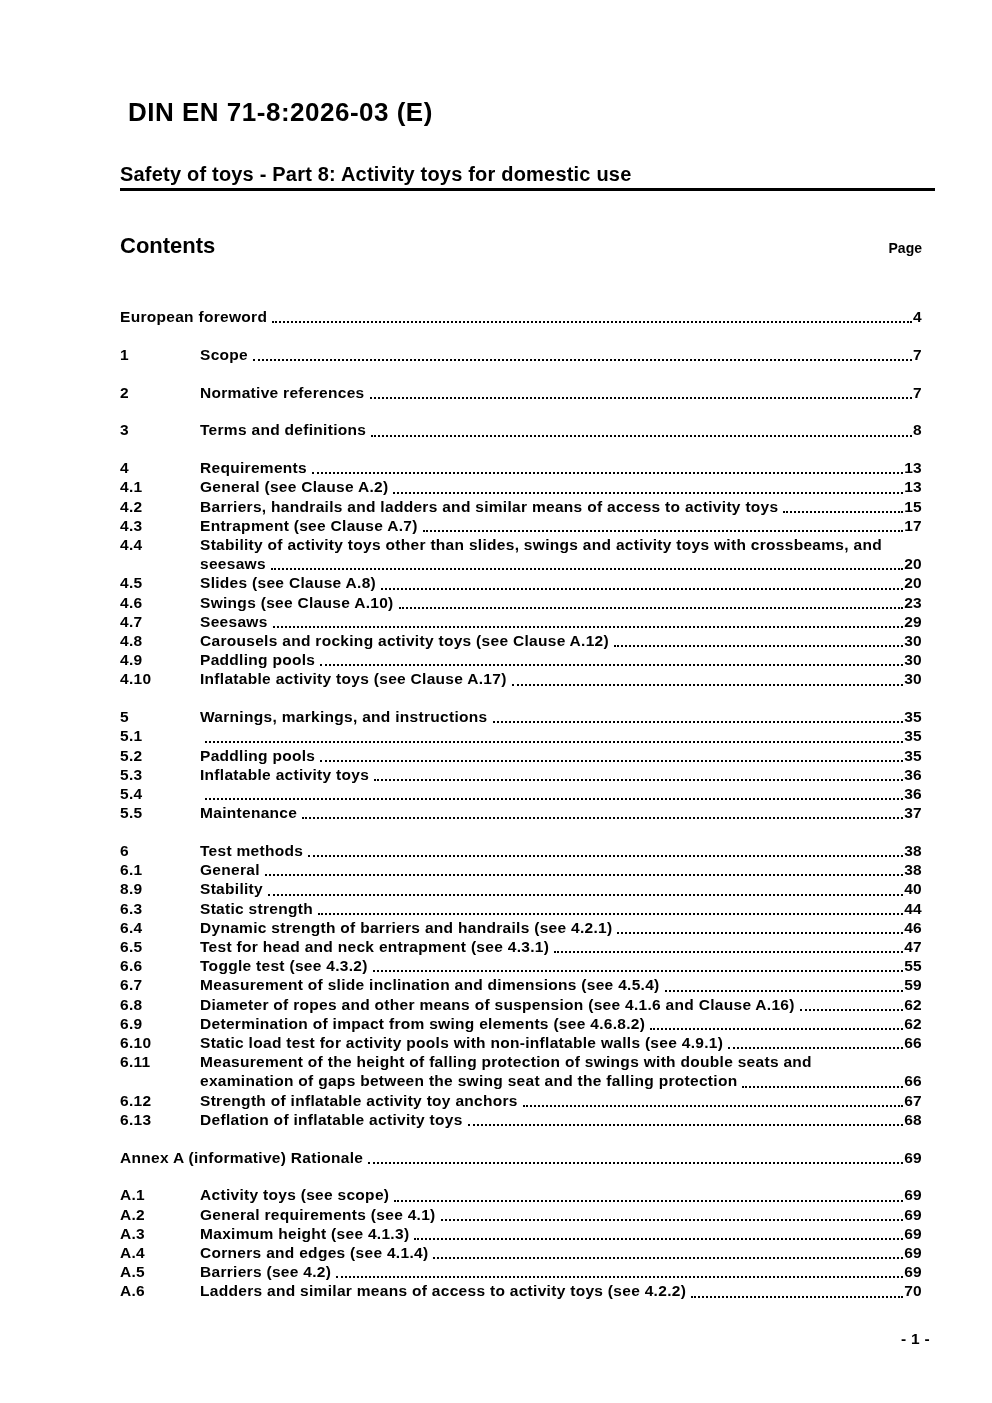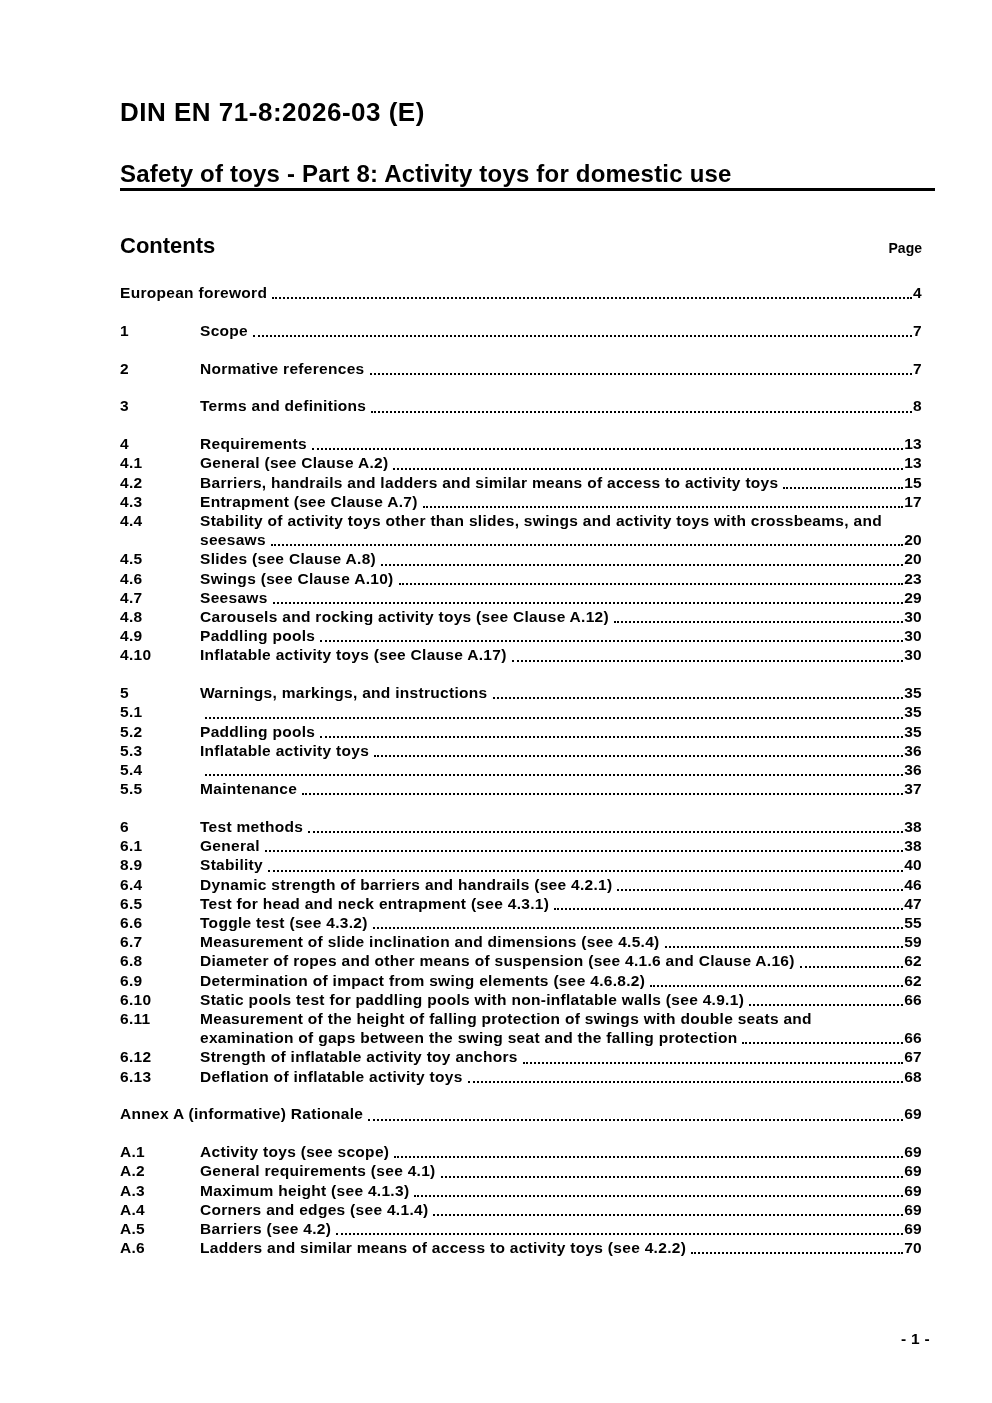--- a/index.html
+++ b/index.html
@@ -6,36 +6,36 @@
   .page{
     position:relative;
     width:992px;height:1403px;
     background:#ffffff;color:#000000;
     font-family:"Liberation Sans",sans-serif;
     font-weight:bold;
     overflow:hidden;
   }
   .content{position:absolute;left:120px;top:0;width:815px;}
   .doc-code{
-    margin:97px 0 0 0;
+    margin:97px 0 0 8px;
     font-size:26px;line-height:30px;letter-spacing:0.5px;
   }
   .subtitle{
     margin-top:36px;
-    font-size:24px;line-height:22px;letter-spacing:0.2px;
+    font-size:20px;line-height:22px;letter-spacing:0.2px;
     border-bottom:3px solid #000;
     padding-bottom:3px;
   }
   .contents-row{
     display:flex;justify-content:space-between;align-items:baseline;
     margin-top:42px;
   }
   .contents-title{font-size:22px;line-height:26px;}
   .page-label{font-size:14px;padding-right:13px;}
-  .toc{margin-top:24px;}
+  .toc{margin-top:48px;}
   .toc-group{margin-bottom:18.6px;}
   .row{
     display:flex;
     font-size:15.5px;line-height:19.2px;letter-spacing:0.3px;
   }
   .row .num{flex:0 0 80px;}
   .row .body{flex:1 1 auto;min-width:0;}
   .tline{display:flex;}
   .txt{white-space:nowrap;}
   .leader{flex:1 1 auto;position:relative;min-width:8px;}
@@ -312,20 +312,30 @@
             <span class="num">8.9</span>
             <div class="body">
               <div class="tline">
                 <span class="txt">Stability</span>
                 <span class="leader"></span>
                 <span class="pg">40</span>
               </div>
             </div>
           </div>
           <div class="row">
+            <span class="num">6.3</span>
+            <div class="body">
+              <div class="tline">
+                <span class="txt">Static strength</span>
+                <span class="leader"></span>
+                <span class="pg">44</span>
+              </div>
+            </div>
+          </div>
+          <div class="row">
             <span class="num">6.4</span>
             <div class="body">
               <div class="tline">
                 <span class="txt">Dynamic strength of barriers and handrails (see 4.2.1)</span>
                 <span class="leader"></span>
                 <span class="pg">46</span>
               </div>
             </div>
           </div>
           <div class="row">
@@ -375,21 +385,21 @@
                 <span class="txt">Determination of impact from swing elements (see 4.6.8.2)</span>
                 <span class="leader"></span>
                 <span class="pg">62</span>
               </div>
             </div>
           </div>
           <div class="row">
             <span class="num">6.10</span>
             <div class="body">
               <div class="tline">
-                <span class="txt">Static pools test for paddling pools with non-inflatable walls (see 4.9.1)</span>
+                <span class="txt">Static load test for activity pools with non-inflatable walls (see 4.9.1)</span>
                 <span class="leader"></span>
                 <span class="pg">66</span>
               </div>
             </div>
           </div>
           <div class="row">
             <span class="num">6.11</span>
             <div class="body">
               <div class="tline">
                 <span class="txt">Measurement of the height of falling protection of swings with double seats and</span>

